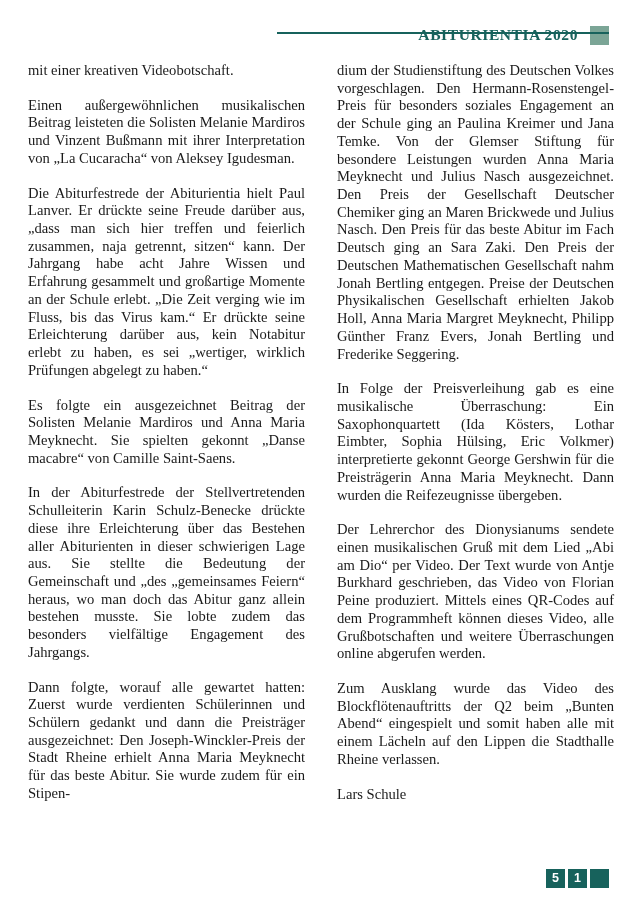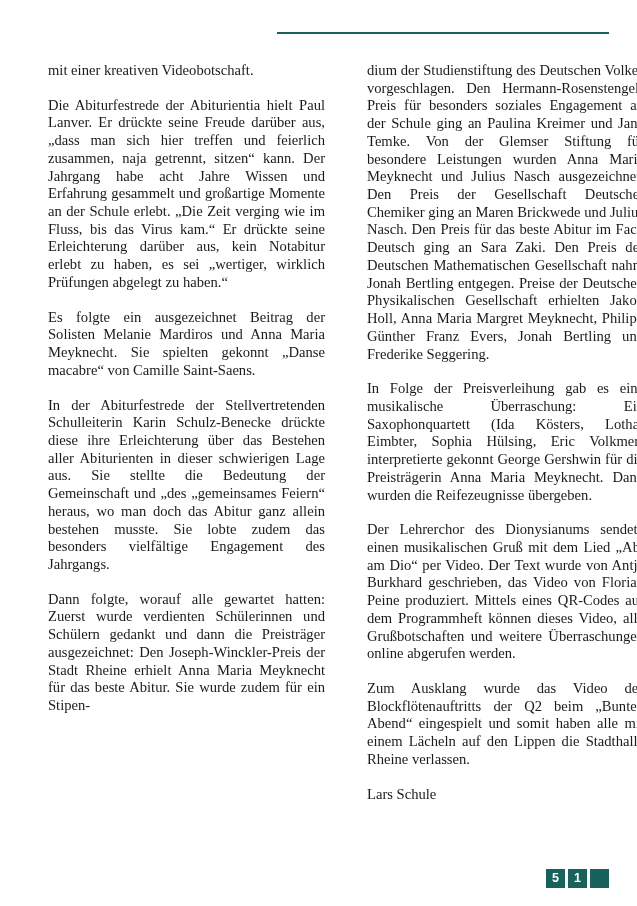--- a/index.html
+++ b/index.html
@@ -62,22 +62,21 @@
     background: #17625C;
   }
 
   
   .columns {
     position: absolute;
     left: 28px;
     top: 62px;
     width: 581px;
     display: flex;
-    gap: 42px;
-    margin-left: 20px;
+    gap: 32px;
   }
   .col {
     width: 277px;
     flex: 0 0 277px;
   }
   .col p {
     margin: 0 0 17px 0;
     font-size: 14.6px;
     line-height: 1.215;
     text-align: justify;
@@ -116,26 +115,33 @@
   }
   .pn-box.blank {
     background: #17625C;
   }
 </style>
 </head>
 <body>
 
 <div class="page">
 
+  <div class="page-header">
+    <div class="header-inner">
+      <div class="header-title">ABITURIENTIA 2020</div>
+      <div class="header-square"></div>
+    </div>
+  </div>
   <div class="header-rule"></div>
 
   <div class="columns">
 
     <div class="col">
       <p>mit einer kreativen Videobotschaft.</p>
+      <p>Einen außergewöhnlichen musikalischen Beitrag leisteten die Solisten Melanie Mardiros und Vinzent Bußmann mit ihrer Interpretation von „La Cucaracha“ von Aleksey Igudesman.</p>
       <p>Die Abiturfestrede der Abiturientia hielt Paul Lanver. Er drückte seine Freude darüber aus, „dass man sich hier treffen und feierlich zusammen, naja getrennt, sitzen“ kann. Der Jahrgang habe acht Jahre Wissen und Erfahrung gesammelt und großartige Momente an der Schule erlebt. „Die Zeit verging wie im Fluss, bis das Virus kam.“ Er drückte seine Erleichterung darüber aus, kein Notabitur erlebt zu haben, es sei „wertiger, wirklich Prüfungen abgelegt zu haben.“</p>
       <p>Es folgte ein ausgezeichnet Beitrag der Solisten Melanie Mardiros und Anna Maria Meyknecht. Sie spielten gekonnt „Danse macabre“ von Camille Saint-Saens.</p>
       <p>In der Abiturfestrede der Stellvertretenden Schulleiterin Karin Schulz-Benecke drückte diese ihre Erleichterung über das Bestehen aller Abiturienten in dieser schwierigen Lage aus. Sie stellte die Bedeutung der Gemeinschaft und „des „gemeinsames Feiern“ heraus, wo man doch das Abitur ganz allein bestehen musste. Sie lobte zudem das besonders vielfältige Engagement des Jahrgangs.</p>
       <p class="last">Dann folgte, worauf alle gewartet hatten: Zuerst wurde verdienten Schülerinnen und Schülern gedankt und dann die Preisträger ausgezeichnet: Den Joseph-Winckler-Preis der Stadt Rheine erhielt Anna Maria Meyknecht für das beste Abitur. Sie wurde zudem für ein Stipen-</p>
     </div>
 
     <div class="col">
       <p>dium der Studienstiftung des Deutschen Volkes vorgeschlagen. Den Hermann-Rosenstengel-Preis für besonders soziales Engagement an der Schule ging an Paulina Kreimer und Jana Temke. Von der Glemser Stiftung für besondere Leistungen wurden Anna Maria Meyknecht und Julius Nasch ausgezeichnet. Den Preis der Gesellschaft Deutscher Chemiker ging an Maren Brickwede und Julius Nasch. Den Preis für das beste Abitur im Fach Deutsch ging an Sara Zaki. Den Preis der Deutschen Mathematischen Gesellschaft nahm Jonah Bertling entgegen. Preise der Deutschen Physikalischen Gesellschaft erhielten Jakob Holl, Anna Maria Margret Meyknecht, Philipp Günther Franz Evers, Jonah Bertling und Frederike Seggering.</p>
       <p>In Folge der Preisverleihung gab es eine musikalische Überraschung: Ein Saxophonquartett (Ida Kösters, Lothar Eimbter, Sophia Hülsing, Eric Volkmer) interpretierte gekonnt George Gershwin für die Preisträgerin Anna Maria Meyknecht. Dann wurden die Reifezeugnisse übergeben.</p>
       <p>Der Lehrerchor des Dionysianums sendete einen musikalischen Gruß mit dem Lied „Abi am Dio“ per Video. Der Text wurde von Antje Burkhard geschrieben, das Video von Florian Peine produziert. Mittels eines QR-Codes auf dem Programmheft können dieses Video, alle Grußbotschaften und weitere Überraschungen online abgerufen werden.</p>

